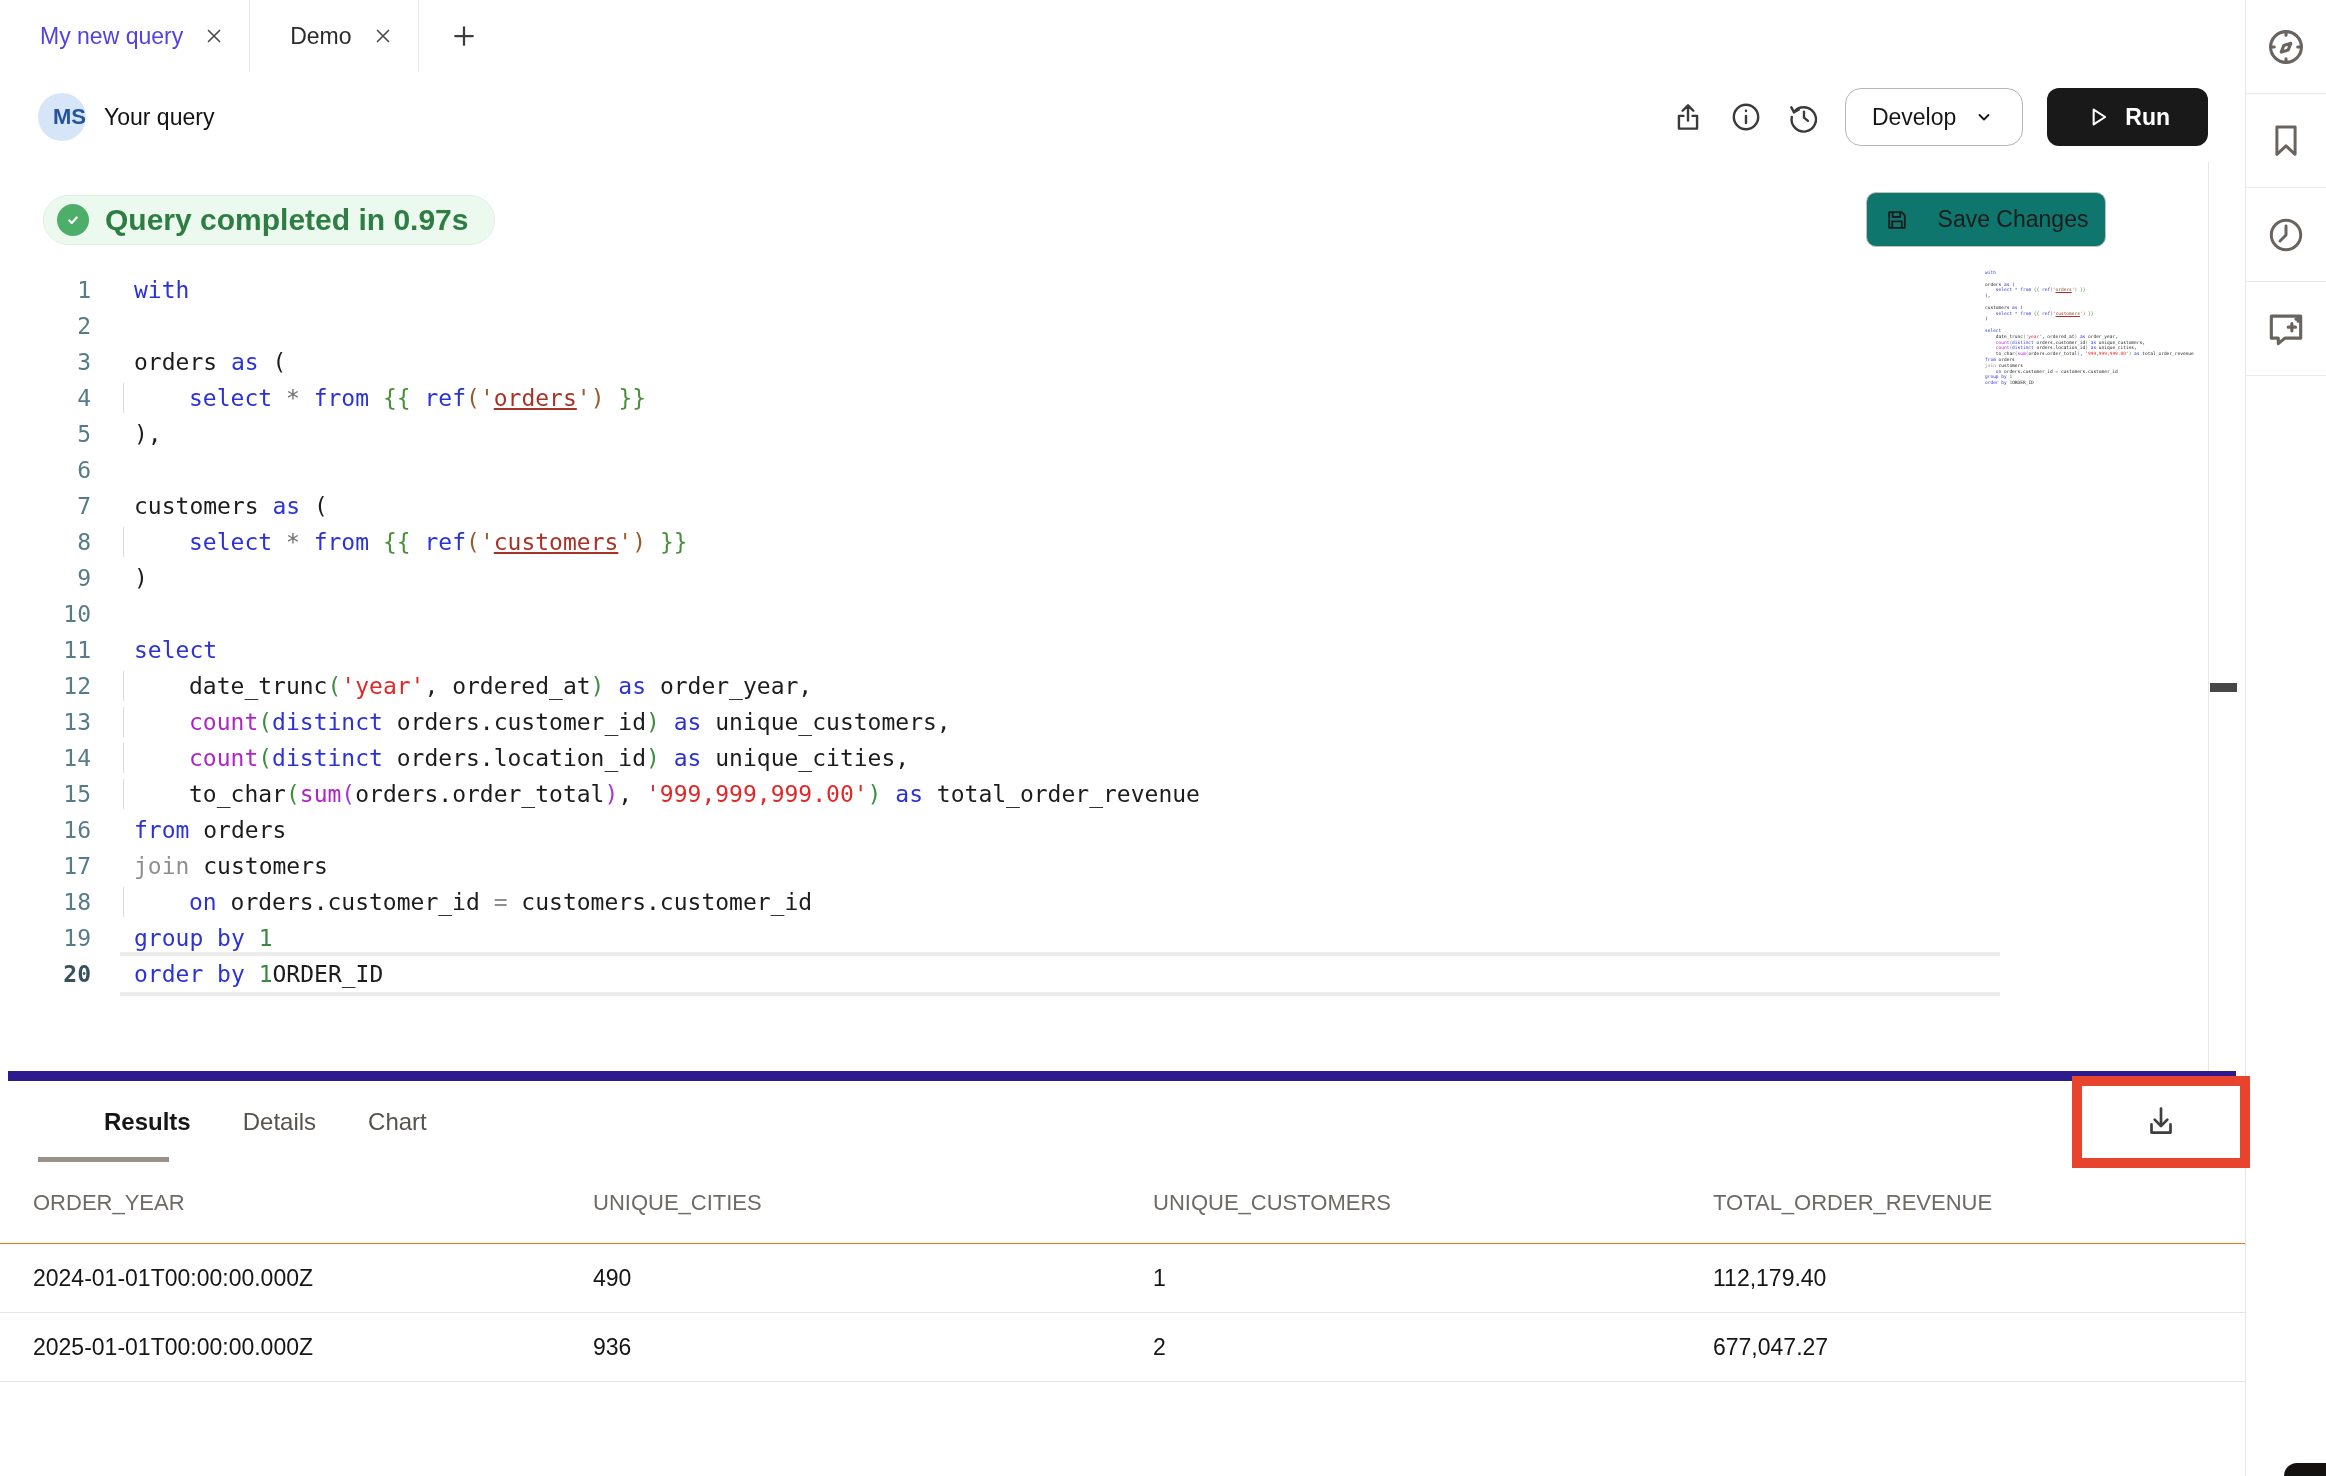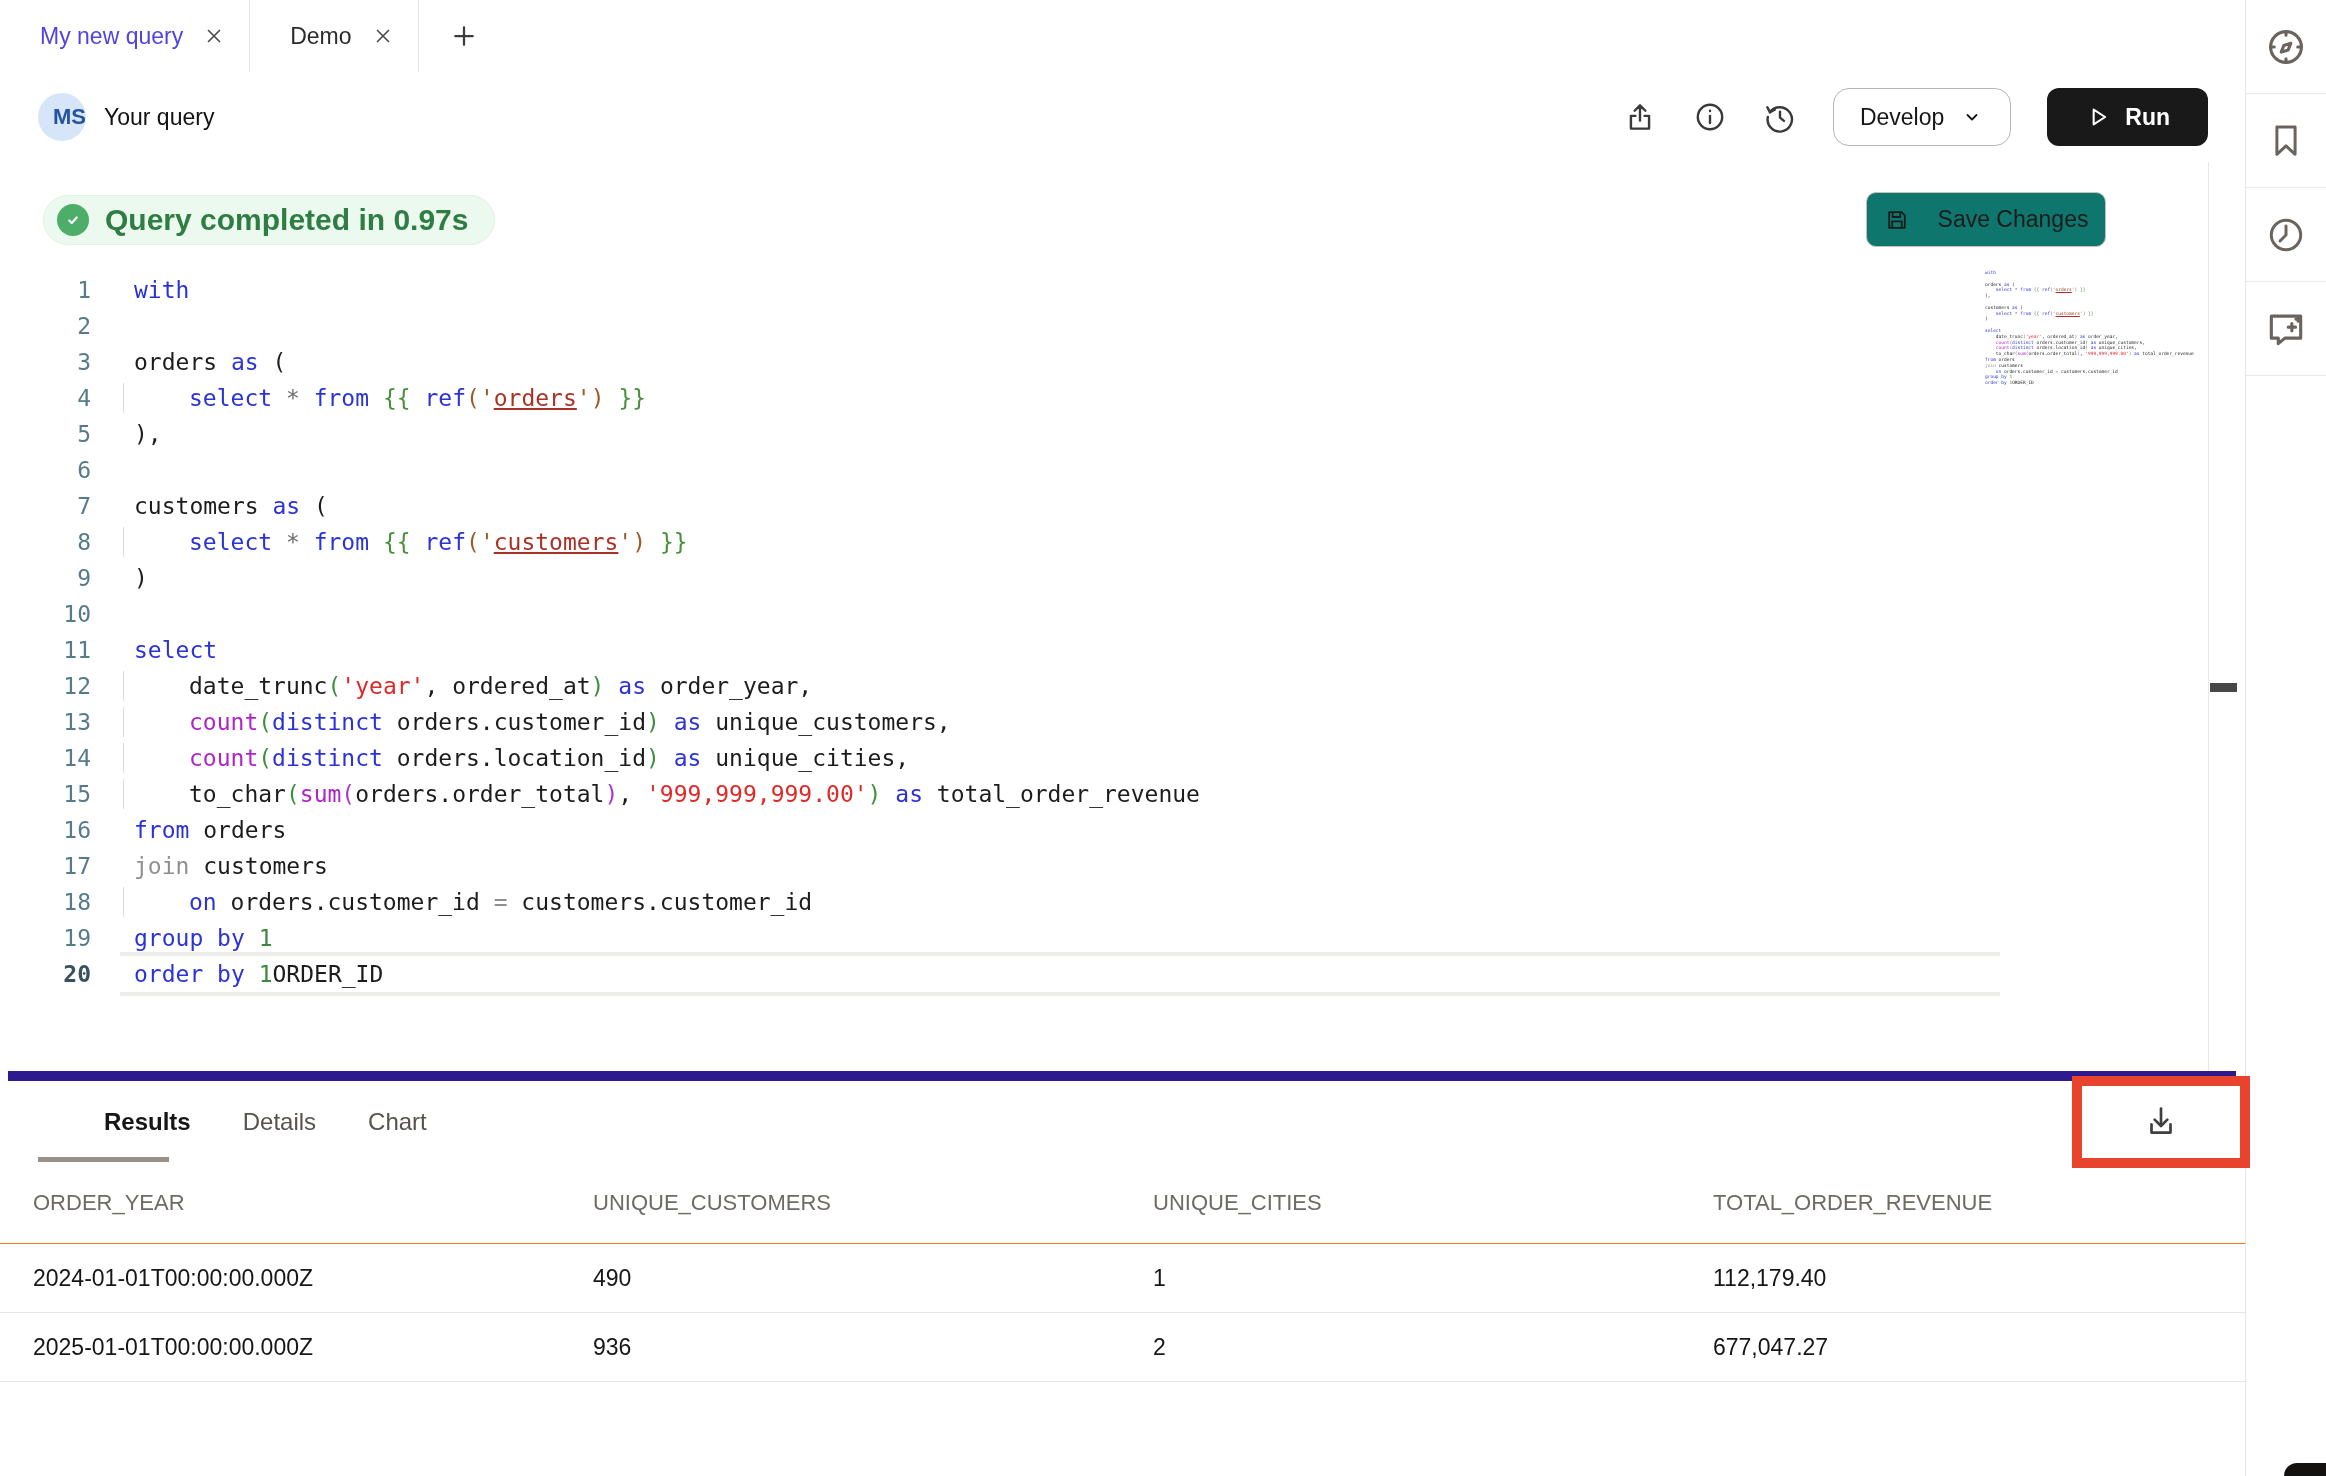--- a/index.html
+++ b/index.html
@@ -16,21 +16,21 @@
   .tab.plain{color:#2b2b2b;}
   .tab .x{margin-left:20px;}
   .newtab{width:90px;display:flex;align-items:center;justify-content:center;cursor:pointer;}
 
   
   .apphead{position:absolute;left:0;top:72px;width:2245px;height:90px;border-bottom:1px solid #e7e5e2;
            display:flex;align-items:center;background:#fff;}
   .avatar{margin-left:38px;width:48px;height:48px;border-radius:50%;background:#d7e5f8;color:#24549c;
           font-weight:bold;font-size:22px;display:flex;align-items:center;justify-content:flex-end;flex:none;}
   .apptitle{margin-left:18px;font-size:23px;color:#121212;}
-  .headright{margin-left:auto;margin-right:37px;display:flex;align-items:center;gap:36px;}
+  .headright{margin-left:auto;margin-right:37px;display:flex;align-items:center;gap:24px;}
   .icon-btn{width:34px;height:34px;color:#3a3a3a;cursor:pointer;}
   .develop-btn{height:58px;padding:0 26px;border:1.5px solid #b9b5b0;border-radius:16px;background:#fff;
                display:flex;align-items:center;gap:16px;font-size:23px;color:#161616;cursor:pointer;}
   .run-btn{height:58px;padding:0 38px;background:#191919;color:#fff;border-radius:12px;border:none;
            display:flex;align-items:center;gap:14px;font-size:23px;font-weight:600;cursor:pointer;}
 
   
   .editor{position:absolute;left:0;top:162px;width:2245px;height:911px;background:#fff;}
   .status-pill{position:absolute;left:43px;top:33px;height:50px;padding:0 26px 0 13px;background:#ecf9ee;
                border:1px solid #def2e2;border-radius:26px;display:flex;align-items:center;gap:16px;
@@ -217,22 +217,22 @@
 
   <div class="results">
     <div class="rtabs">
       <span class="rtab active">Results</span>
       <span class="rtab">Details</span>
       <span class="rtab">Chart</span>
     </div>
     <div class="tab-underline"></div>
     <div class="thead" id="thead">
         <div>ORDER_YEAR</div>
+        <div>UNIQUE_CITIES</div>
         <div>UNIQUE_CUSTOMERS</div>
-        <div>UNIQUE_CITIES</div>
         <div>TOTAL_ORDER_REVENUE</div>
       </div>
     <div class="tbody" id="tbody">
         <div class="trow">
           <div>2024-01-01T00:00:00.000Z</div>
           <div>490</div>
           <div>1</div>
           <div>112,179.40</div>
         </div>
         <div class="trow">

